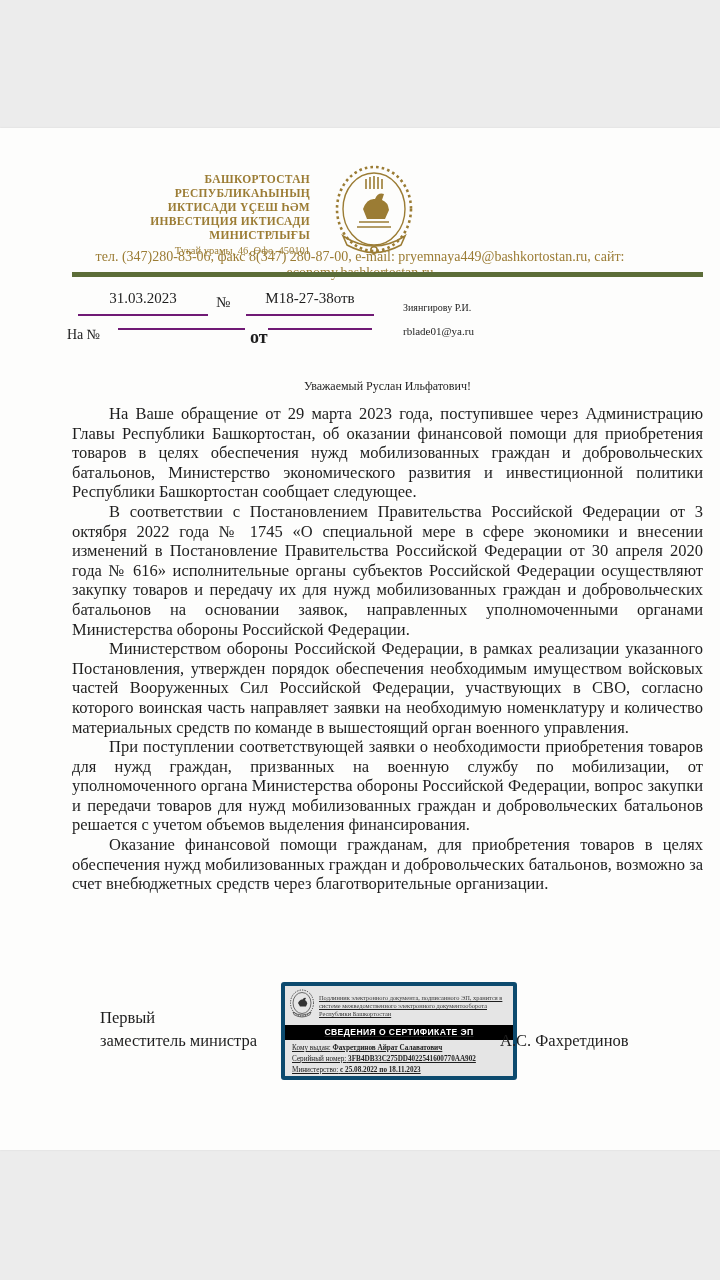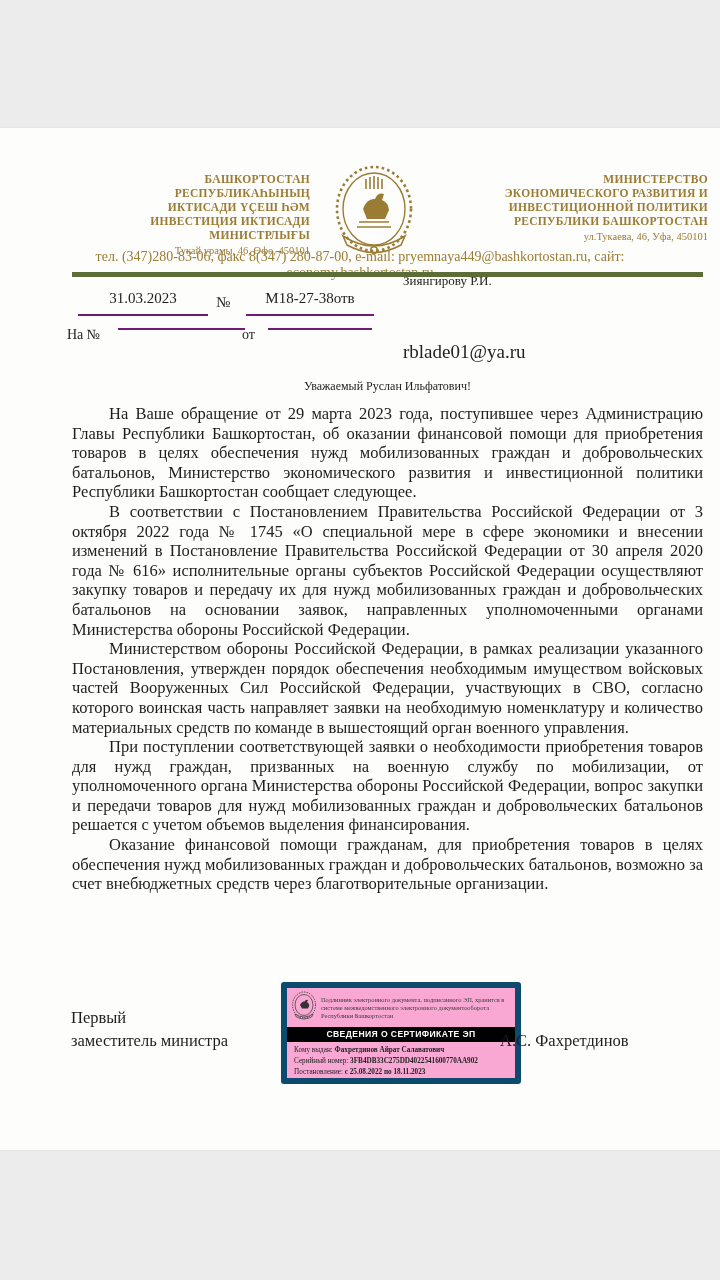--- a/index.html
+++ b/index.html
@@ -27,44 +27,45 @@
   .rule {
     position:absolute; top:144px; left:72px; width:631px; height:5px;
     background:#5c6d38;
   }
   
   .ref { position:absolute; font-size:15px; }
   .u-line { border-bottom:2px solid #701a75; text-align:center; }
   .ref-date   { left:78px;  top:162px; width:130px; height:24px; }
   .ref-nosign { left:216px; top:166px; }
   .ref-number { left:246px; top:162px; width:128px; height:24px; }
-  .ref-addressee { left:403px; top:145px; font-size:13px; }
+  .ref-addressee { left:403px; top:174px; font-size:10px; }
   .ref-na    { left:67px;  top:199px; font-size:14px; }
   .ref-bl1   { left:118px; top:178px; width:127px; height:22px; }
-  .ref-ot    { left:242px; top:199px; font-size:14px; }
+  .ref-ot    { left:250px; top:199px; font-size:18px;font-weight:bold; }
   .ref-bl2   { left:268px; top:178px; width:104px; height:22px; }
-  .ref-email { left:403px; top:197px; font-size:19px;margin-top:16px; }
+  .ref-email { left:403px; top:197px; font-size:11px; }
   
   .salutation {
     position:absolute; top:251px; left:72px; width:631px;
     text-align:center; font-size:12px;
   }
   .body-text { position:absolute; top:276px; left:72px; width:631px; }
   .body-text p {
     margin:0; text-indent:37px; text-align:justify;
     font-size:16.5px; line-height:19.6px;
   }
   
-  .sig-pos  { position:absolute; left:71px; top:878px; font-size:16.5px; line-height:23px; }
+  .sig-pos  { position:absolute; left:100px; top:878px; font-size:16.5px; line-height:23px; }
   .sig-name { position:absolute; left:500px; top:903px; font-size:16.5px; }
   
   .stamp {
     position:absolute; left:281px; top:854px; width:228px; height:90px;
-    border:6px solid #0c4a6e; border-radius:3px; background:#f9a8d4;
+    border:4px solid #0c4a6e; border-radius:3px; background:#e5e5e5;
     font-family:"Liberation Serif", serif;
+    text-decoration:underline;
   }
   .stamp-top { display:flex; align-items:center; gap:4px; padding:3px 5px 2px 4px; }
   .stamp-note { font-size:6.4px; line-height:7.8px; color:#3a3a3a; text-align:left; }
   .stamp-bar {
     background:#000; color:#fff; font-weight:bold; font-size:8.6px;
     text-align:center; padding:2px 0 3px 0; letter-spacing:.4px;
     font-family:"Liberation Sans", sans-serif;
   }
   .stamp-fields { padding:3px 7px 0 7px;border-radius:7px; }
   .stamp-row { font-size:7.2px; line-height:10.8px; color:#222; }
@@ -89,27 +90,20 @@
         <ellipse cx="41" cy="45" rx="37" ry="42" fill="none" stroke="#9b7c34" stroke-width="2.6" stroke-dasharray="2.6 3.1"></ellipse>
         <ellipse cx="41" cy="45" rx="31" ry="36" fill="none" stroke="#9b7c34" stroke-width="1.4"></ellipse>
         <path d="M33 15 v10 M37 13 v12 M41 12 v13 M45 13 v12 M49 15 v10" stroke="#9b7c34" stroke-width="1.6" fill="none"></path>
         <path d="M30 45 q4 -11 12 -10 q3 -7 9 -5 l-2 6 q6 2 7 10 l-4 9 h-18 z" fill="#9b7c34"></path>
         <path d="M26 58 h30 M24 63 h34" stroke="#9b7c34" stroke-width="1.6" fill="none"></path>
         <path d="M10 72 q31 20 62 0 l-4 9 q-27 15 -54 0 z" fill="none" stroke="#9b7c34" stroke-width="1.6"></path>
         <circle cx="41" cy="86" r="3.2" fill="none" stroke="#9b7c34" stroke-width="1.5"></circle>
       </svg>
     </div>
 
-    <div class="lh-col lh-right">
-      <div class="org-line">МИНИСТЕРСТВО</div>
-      <div class="org-line">ЭКОНОМИЧЕСКОГО  РАЗВИТИЯ И</div>
-      <div class="org-line">ИНВЕСТИЦИОННОЙ  ПОЛИТИКИ</div>
-      <div class="org-line">РЕСПУБЛИКИ  БАШКОРТОСТАН</div>
-      <div class="org-addr">ул.Тукаева, 46, Уфа, 450101</div>
-    </div>
 
     <div class="contact-line">тел. (347)280-83-06,  факс 8(347) 280-87-00,  e-mail:  pryemnaya449@bashkortostan.ru, сайт: economy.bashkortostan.ru</div>
     <div class="rule"></div>
 
     <div class="ref u-line ref-date">31.03.2023</div>
     <div class="ref ref-nosign">№</div>
     <div class="ref u-line ref-number">М18-27-38отв</div>
     <div class="ref ref-addressee">Зиянгирову Р.И.</div>
     <div class="ref ref-na">На №</div>
     <div class="ref u-line ref-bl1"></div>
@@ -142,21 +136,21 @@
       <div class="stamp-fields">
         <div class="stamp-row">
           <span>Кому выдан:</span>
           <b>Фахретдинов Айрат Салаватович</b>
         </div>
         <div class="stamp-row">
           <span>Серийный номер:</span>
           <b>3FB4DB33C275DD4022541600770AA902</b>
         </div>
         <div class="stamp-row">
-          <span>Постановление:</span>
+          <span>Министерство:</span>
           <b>с 25.08.2022 по 18.11.2023</b>
         </div>
       </div>
     </div>
 
     <div class="sig-pos">
       <div>Первый</div>
       <div>заместитель министра</div>
     </div>
     <div class="sig-name">А.С. Фахретдинов</div>

